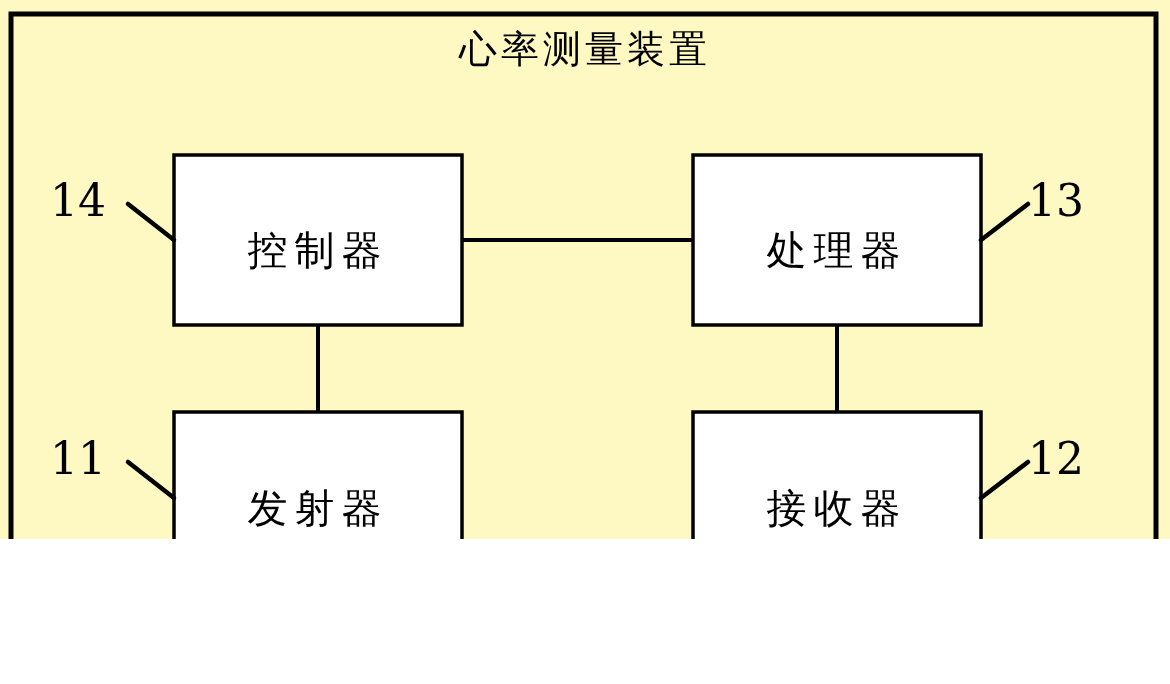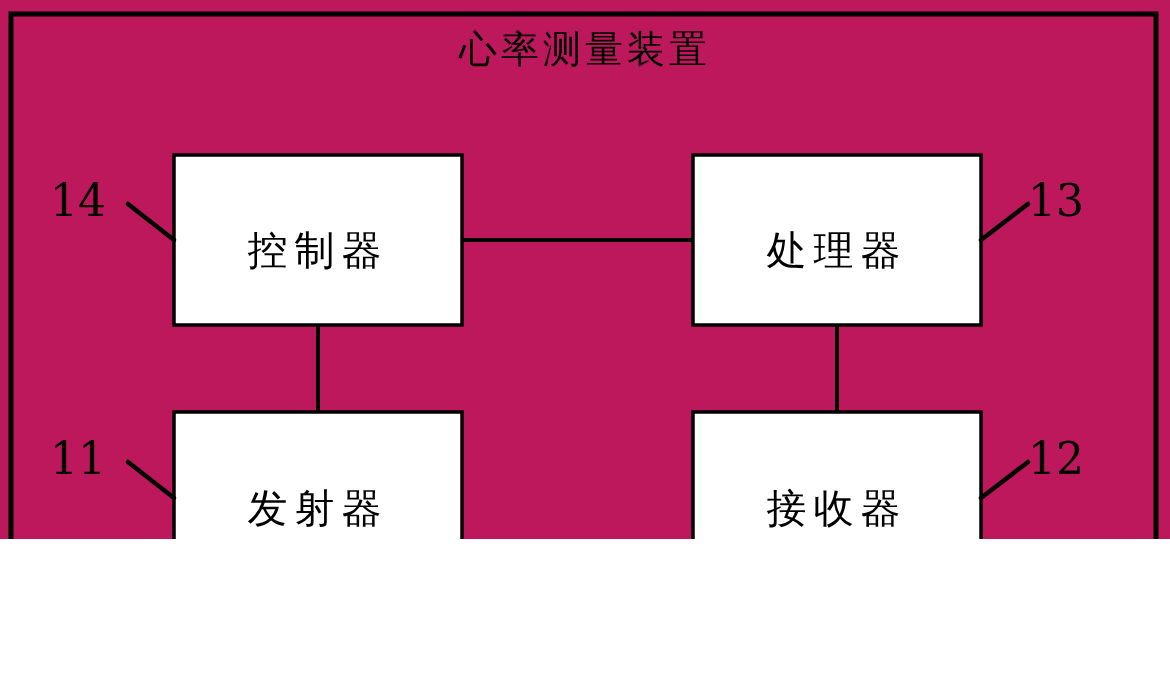--- a/index.html
+++ b/index.html
@@ -9,21 +9,21 @@
     background: #ffffff;
   }
   body {
     font-family: "DejaVu Serif", "Liberation Serif", serif;
     color: #000000;
   }
   #figure-root {
     position: relative;
     width: 1170px;
     height: 539px;
-    background: #be185d;
+    background: #fef9c3;
     overflow: hidden;
   }
   #figure-svg {
     position: absolute;
     left: 0;
     top: 0;
     width: 1170px;
     height: 684px;
     display: block;
   }

